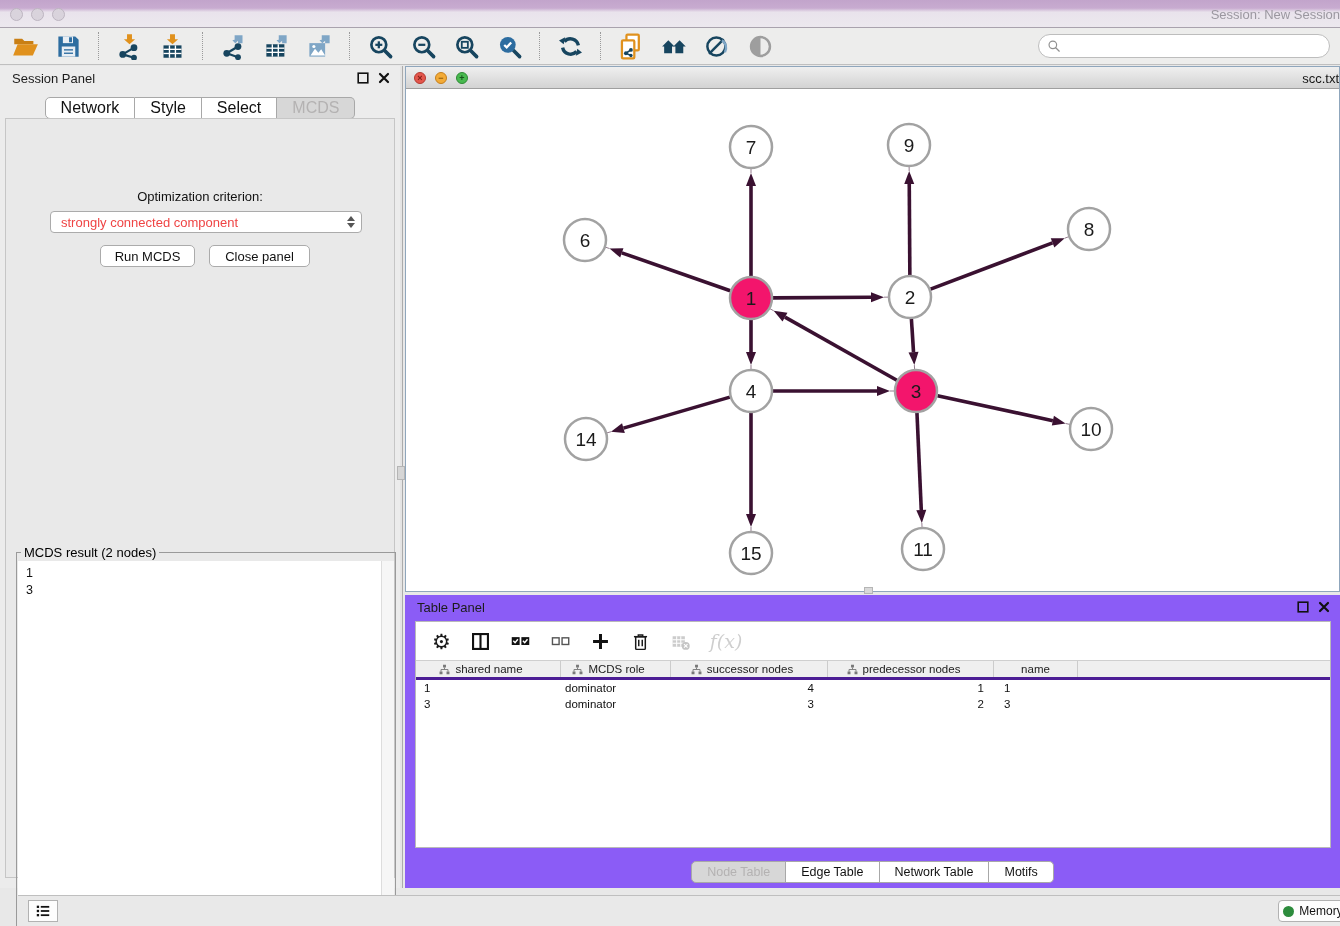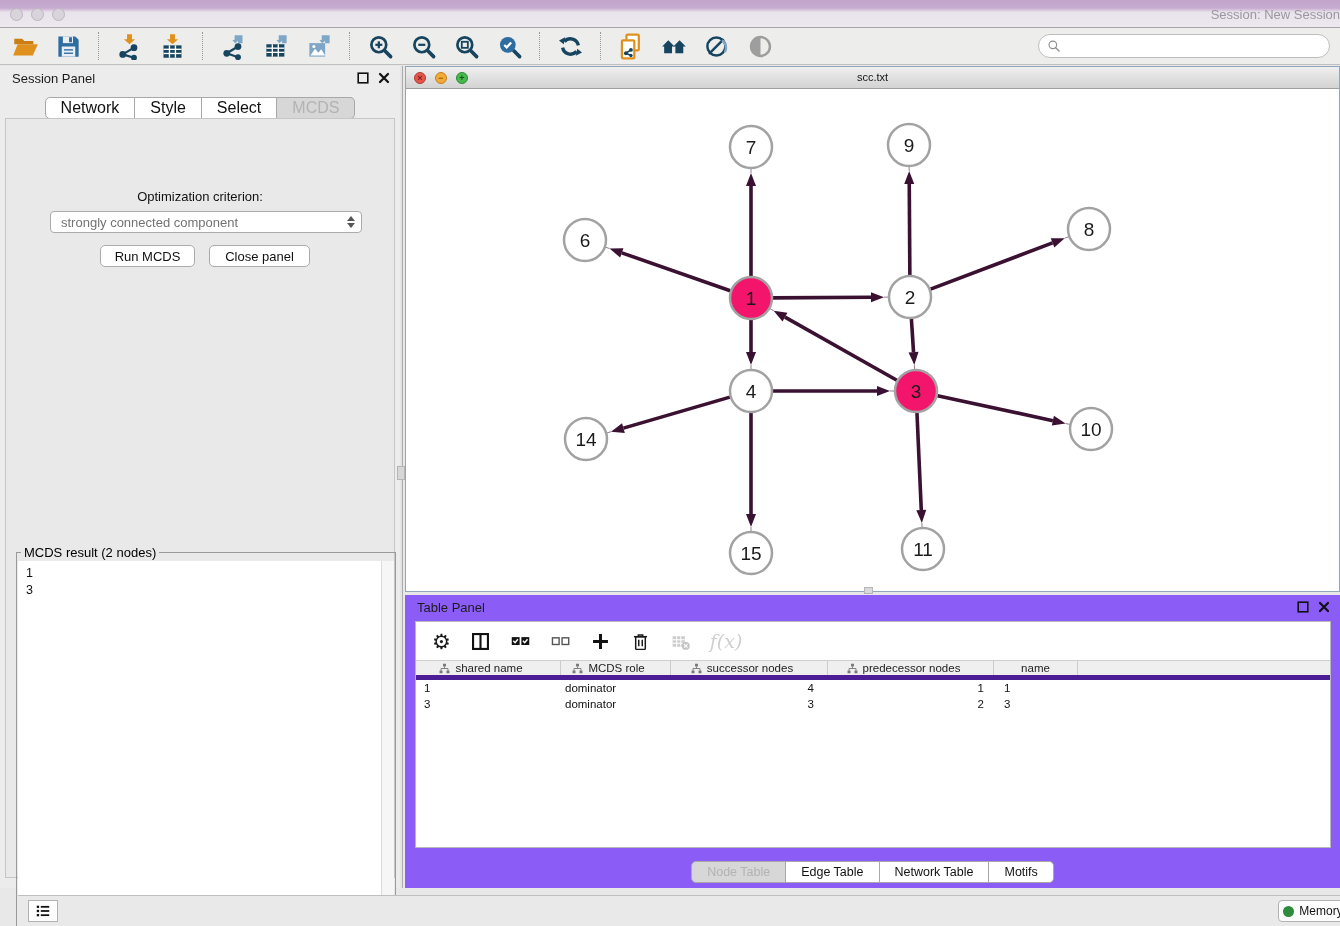--- a/index.html
+++ b/index.html
@@ -35,21 +35,21 @@
   .seg-tab{height:22px;line-height:20px;padding:0 15px;font-size:16px;background:#fff;
     border:1px solid #a8a8a8;border-left:none;color:#111;}
   .seg-tab:first-child{border-left:1px solid #a8a8a8;border-radius:5px 0 0 5px;}
   .seg-tab:last-child{border-radius:0 5px 5px 0;}
   .seg-tab.selected{background:#d7d7d7;color:#b4b2b2;}
   .cp-content{position:absolute;left:5px;top:52px;width:390px;height:760px;
     background:#e9e9e9;border:1px solid #c6c6c6;}
   .opt-label{position:absolute;left:0;right:0;top:70px;text-align:center;font-size:13px;color:#111;}
   .opt-select{position:absolute;left:44px;top:92px;width:312px;height:22px;background:#fff;
     border:1px solid #ababab;border-radius:4px;display:flex;align-items:center;padding:0 6px 0 10px;}
-  .opt-select .sel-text{flex:1;font-size:13px;color:#737373;}
+  .opt-select .sel-text{flex:1;font-size:13px;color:#ef4444;}
   .stepper{display:flex;flex-direction:column;gap:2px;align-items:center;}
   .stepper i{border:4px solid transparent;display:block;width:0;height:0;}
   .stepper .up{border-bottom:5px solid #555;border-top:none;}
   .stepper .dn{border-top:5px solid #555;border-bottom:none;}
   .cp-btn{position:absolute;top:126px;height:22px;background:#fff;border:1px solid #ababab;
     border-radius:5px;font-size:13px;color:#111;display:flex;align-items:center;justify-content:center;}
   .run-btn{left:94px;width:95px;}
   .closep-btn{left:203px;width:101px;}
   .result-fieldset{position:absolute;left:10px;top:426px;width:380px;height:382px;
     border:1px solid #9a9a9a;margin:0;padding:0;}
@@ -65,34 +65,34 @@
   .net-window{position:absolute;left:405px;top:66px;width:935px;height:526px;
     border:1px solid #8fa6bc;background:#fff;}
   .net-titlebar{position:absolute;left:0;top:0;width:100%;height:22px;
     background:linear-gradient(#efefef,#d3d3d3);border-bottom:1px solid #9f9f9f;}
   .net-btns{position:absolute;left:8px;top:5px;display:flex;gap:9px;}
   .nb{width:12px;height:12px;border-radius:50%;display:flex;align-items:center;justify-content:center;
       font-size:9px;font-weight:bold;line-height:1;}
   .nb-close{background:#e4564c;border:1px solid #b33a31;color:#7e1d15;}
   .nb-min{background:#f3ab37;border:1px solid #c57f1c;color:#8a5a0a;}
   .nb-zoom{background:#48b94f;border:1px solid #2e8a35;color:#16541b;}
-  .net-title{position:absolute;left:0;right:0;top:4px;text-align:center;font-size:11px;color:#161616;}
+  .net-title{position:absolute;left:0;right:0;top:4px;text-align:right;font-size:13px;color:#161616;}
   .net-canvas{position:absolute;left:0;top:22px;width:933px;height:502px;background:#fff;}
   .net-canvas svg{display:block;}
   .h-grip{position:absolute;left:458px;bottom:-3px;width:9px;height:7px;background:#d9d9d9;border:1px solid #b5b5b5;}
   
   .table-panel{position:absolute;left:405px;top:595px;width:935px;height:293px;background:#8b5cf6;}
   .tp-box{position:absolute;left:10px;top:26px;width:916px;height:227px;background:#fff;border:1px solid #b9b9b9;}
   .tp-toolbar{display:flex;align-items:center;height:38px;padding-left:16px;gap:19px;}
   .tp-tool{display:flex;align-items:center;justify-content:center;height:26px;}
   .tp-tool svg{width:21px;height:21px;}
   .tp-tool.disabled{opacity:.5;}
   .gear-glyph{font-size:21px;color:#1a1a1a;line-height:1;}
   .fx-glyph{font-family:"DejaVu Serif",serif;font-style:italic;font-size:19px;color:#9f9f9f;}
-  .t-header{display:flex;height:20px;background:#efefef;border-top:1px solid #cfcfcf;border-bottom:5px solid #4c1d95;}
+  .t-header{display:flex;height:20px;background:#efefef;border-top:1px solid #cfcfcf;border-bottom:3px solid #4c1d95;}
   .th{display:flex;align-items:center;justify-content:center;gap:5px;border-right:1px solid #ccc;
       font-size:11.5px;color:#222;flex:none;}
   .th .tree-ic{display:flex;margin-left:-14px;}
   .th .tree-ic svg{width:11px;height:11px;}
   .th-fill{flex:1;border-right:none;}
   .tr{display:flex;height:16px;align-items:center;}
   .td{font-size:11.5px;color:#111;flex:none;overflow:hidden;white-space:nowrap;}
   .tp-tabs{top:266px;}
   .tp-tabs .seg-tab{font-size:12.5px;}
   

